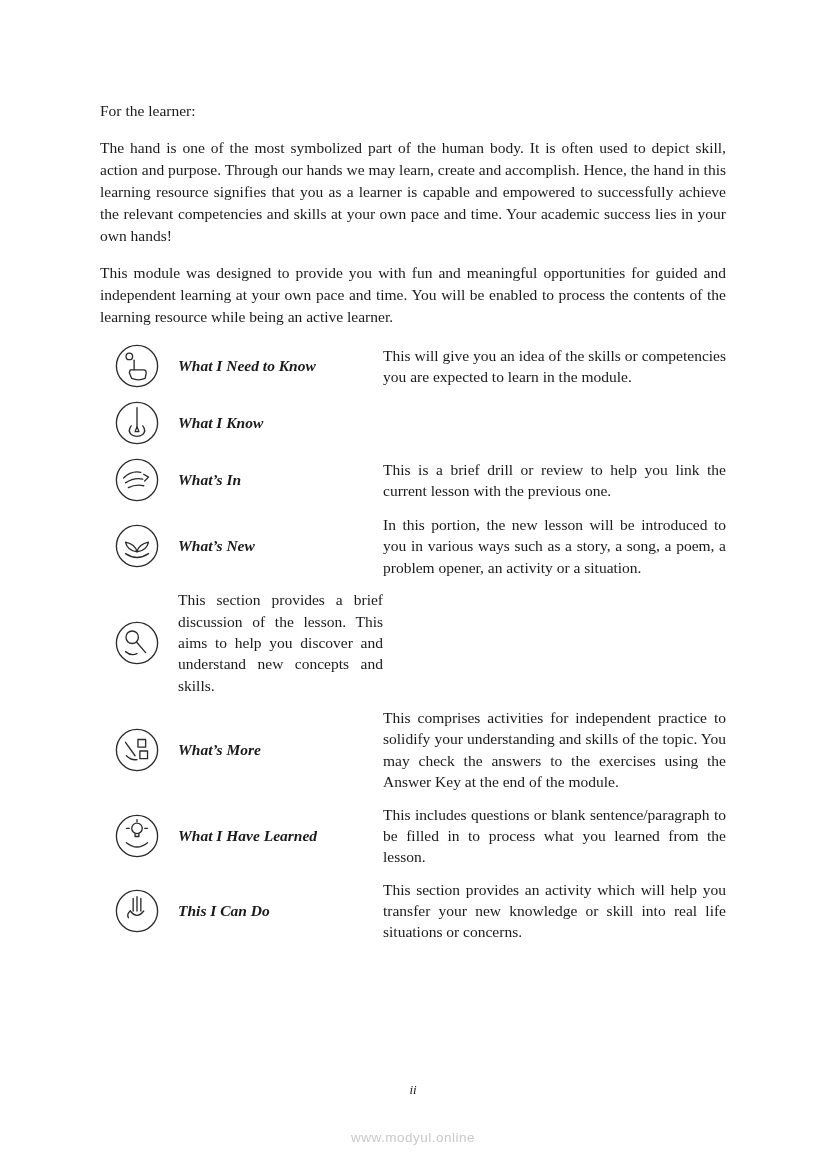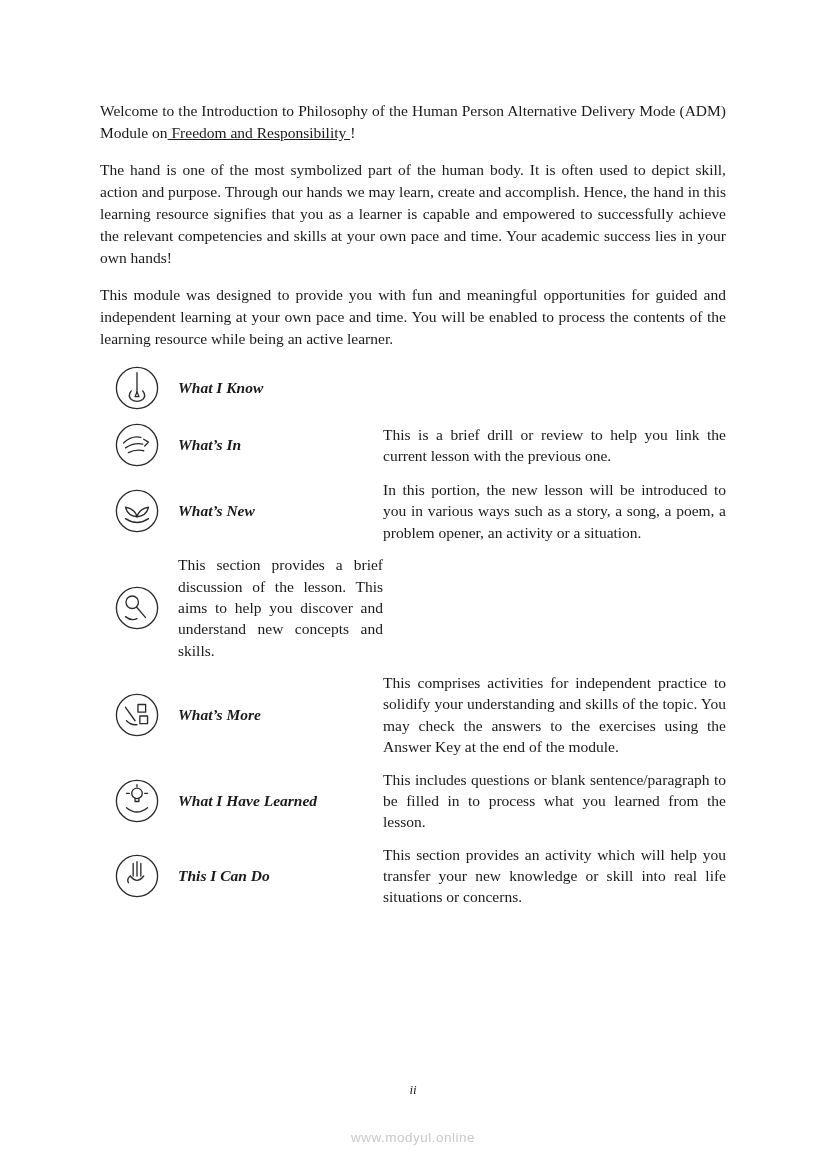--- a/index.html
+++ b/index.html
@@ -44,30 +44,42 @@
   .watermark {
     font-family:"Liberation Sans", sans-serif;
     font-size:13.5px; color:#c9c9c9; letter-spacing:0.5px;margin-top:28px;
   }
 </style>
 </head>
 <body>
 
 <div class="page">
 
+  <p class="salutation">For the learner:</p>
 
-  <p><span>Welcome to the Introduction to Philosophy of the Human Person Alternative Delivery Mode (ADM) Module on</span><span class="underlined"> Freedom and Responsibility </span><span>!</span></p>
 
   <p>The hand is one of the most symbolized part of the human body. It is often used to depict skill, action and purpose. Through our hands we may learn, create and accomplish. Hence, the hand in this learning resource signifies that you as a learner is capable and empowered to successfully achieve the relevant competencies and skills at your own pace and time. Your academic success lies in your own hands!</p>
 
   <p>This module was designed to provide you with fun and meaningful opportunities for guided and independent learning at your own pace and time. You will be enabled to process the contents of the learning resource while being an active learner.</p>
 
 
   <div class="icon-table">
 
+    <div class="icon-row">
+      <div class="icon-cell">
+        <svg class="icon-circle" width="46" height="46" viewBox="0 0 48 48">
+          <circle cx="24" cy="24" r="21.5"></circle>
+          <circle cx="16" cy="14" r="3.4"></circle>
+          <path d="M21 18 v10"></path>
+          <path d="M17 28 h14 q3 0 2.5 4 l-1 5 q-7 3 -14 0 l-2.5 -6 z"></path>
+        </svg>
+      </div>
+      <div class="row-label">What I Need to Know</div>
+      <div class="row-desc">This will give you an idea of the skills or competencies you are expected to learn in the module.</div>
+    </div>
 
     <div class="icon-row">
       <div class="icon-cell">
         <svg class="icon-circle" width="46" height="46" viewBox="0 0 48 48">
           <circle cx="24" cy="24" r="21.5"></circle>
           <path d="M24 8 v20"></path>
           <path d="M24 28 l-2 5 l4 0 z"></path>
           <path d="M18 27 q-4 5 0 9 q6 4 12 0 q4 -4 0 -9"></path>
         </svg>
       </div>

